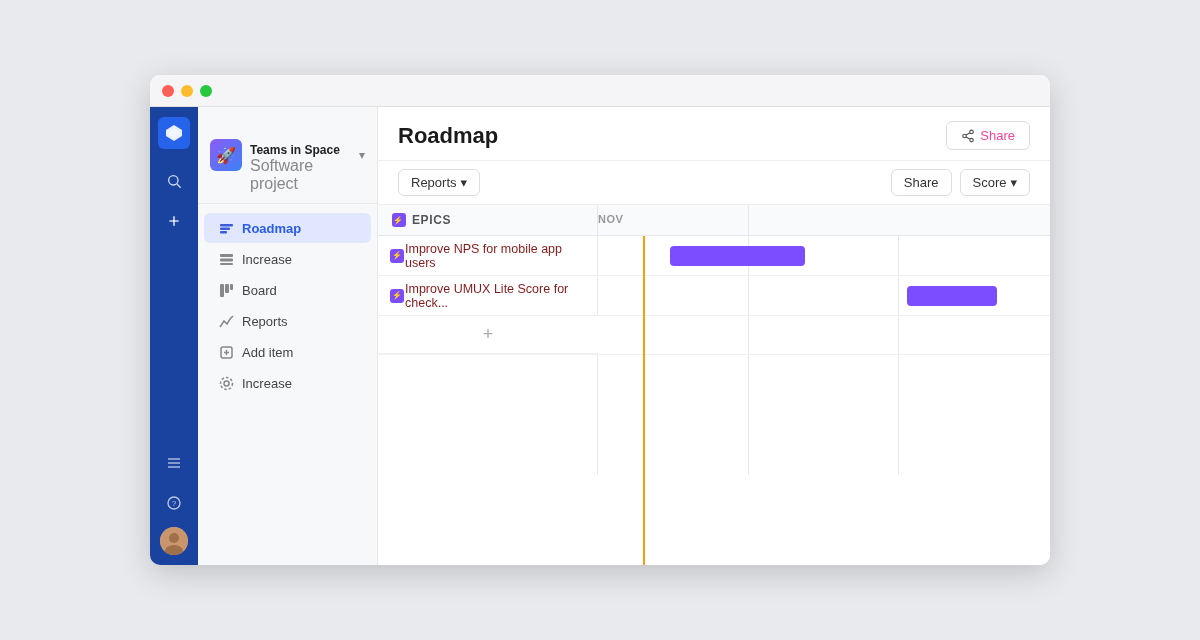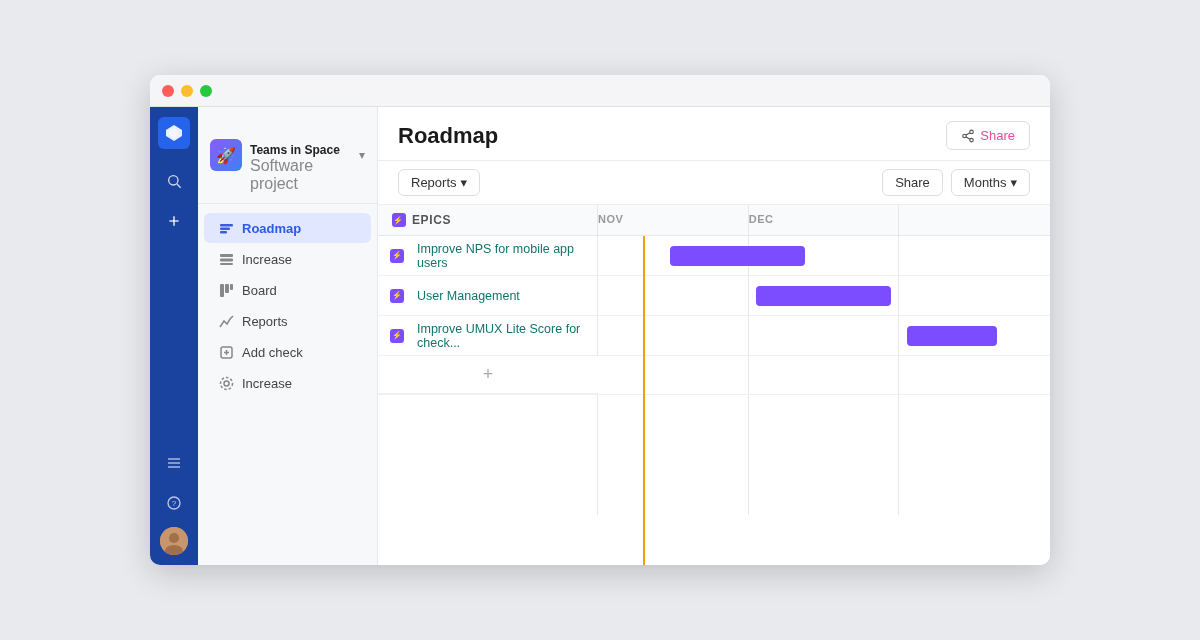--- a/index.html
+++ b/index.html
@@ -236,25 +236,25 @@
     }
     .gdr {
       display: grid;
       grid-template-columns: 220px 1fr 1fr 1fr;
       border-bottom: 1px solid #f0f0f0;
       min-height: 40px;
     }
     .gdr-epic {
       display: flex;
       align-items: center;
-      gap: 13px;
+      gap: 1px;
       padding: 0 12px;
       border-right: 1px solid #e8e8e8;
       font-size: 12.5px;
-      color: #0f766e;
+      color: #7f1d1d;
       overflow: hidden;
     }
     .gdr-month {
       position: relative;
       border-right: 1px solid #e8e8e8;
     }
     .gdr-month:last-child { border-right: none; }
     .bar-block {
       position: absolute;
       height: 20px;
@@ -391,21 +391,21 @@
           <span>Reports</span>
         </div>
         <div class="nav-item">
           <div class="nav-icon">
             <svg width="15" height="15" viewBox="0 0 15 15" fill="none">
               <rect x="2" y="2" width="11" height="11" rx="2" stroke="#888" stroke-width="1.5" fill="none"></rect>
               <line x1="7.5" y1="5" x2="7.5" y2="10" stroke="#888" stroke-width="1.5"></line>
               <line x1="5" y1="7.5" x2="10" y2="7.5" stroke="#888" stroke-width="1.5"></line>
             </svg>
           </div>
-          <span>Add check</span>
+          <span>Add item</span>
         </div>
         <div class="nav-item">
           <div class="nav-icon">
             <svg width="15" height="15" viewBox="0 0 15 15" fill="none">
               <circle cx="7.5" cy="7.5" r="2.5" stroke="#888" stroke-width="1.5"></circle>
               <circle cx="7.5" cy="7.5" r="6" stroke="#888" stroke-width="1.5" stroke-dasharray="2.5 2"></circle>
             </svg>
           </div>
           <span>Increase</span>
         </div>
@@ -433,69 +433,54 @@
           <button class="toolbar-btn">
             <span>Reports</span>
             <span>▾</span>
           </button>
         </div>
         <div class="toolbar-right">
           <button class="toolbar-btn">
             <span>Share</span>
           </button>
           <button class="toolbar-btn">
-            <span>Months</span>
+            <span>Score</span>
             <span>▾</span>
           </button>
         </div>
       </div>
 
       <div class="gantt-area">
 
         <div class="gantt-header-row">
           <div class="ghcell epics-label">
             <div class="epics-badge">⚡</div>
             <span>Epics</span>
           </div>
           <div class="ghcell">NOV</div>
-          <div class="ghcell">DEC</div>
         </div>
 
         <div class="gantt-data-rows">
 
           <div class="gdr">
             <div class="gdr-epic">
               <div class="epic-icon"></div>
               <span>Improve NPS for mobile app users</span>
             </div>
             <div class="gdr-month">
 
               <div class="today-col-line" style="left: 30%;"></div>
 
               <div class="bar-block" style="left: 48%; width: 90%; background: #7c4dff;"></div>
             </div>
             <div class="gdr-month"></div>
             <div class="gdr-month"></div>
           </div>
 
 
-          <div class="gdr">
-            <div class="gdr-epic">
-              <div class="epic-icon"></div>
-              <span>User Management</span>
-            </div>
-            <div class="gdr-month">
-              <div class="today-col-line" style="left: 30%;"></div>
-            </div>
-            <div class="gdr-month">
-
-              <div class="bar-block" style="left: 5%; width: 90%; background: #7c4dff;"></div>
-            </div>
-            <div class="gdr-month"></div>
-          </div>
 
           <div class="gdr">
             <div class="gdr-epic">
               <div class="epic-icon"></div>
               <span>Improve UMUX Lite Score for check...</span>
             </div>
             <div class="gdr-month">
               <div class="today-col-line" style="left: 30%;"></div>
             </div>
             <div class="gdr-month"></div>

